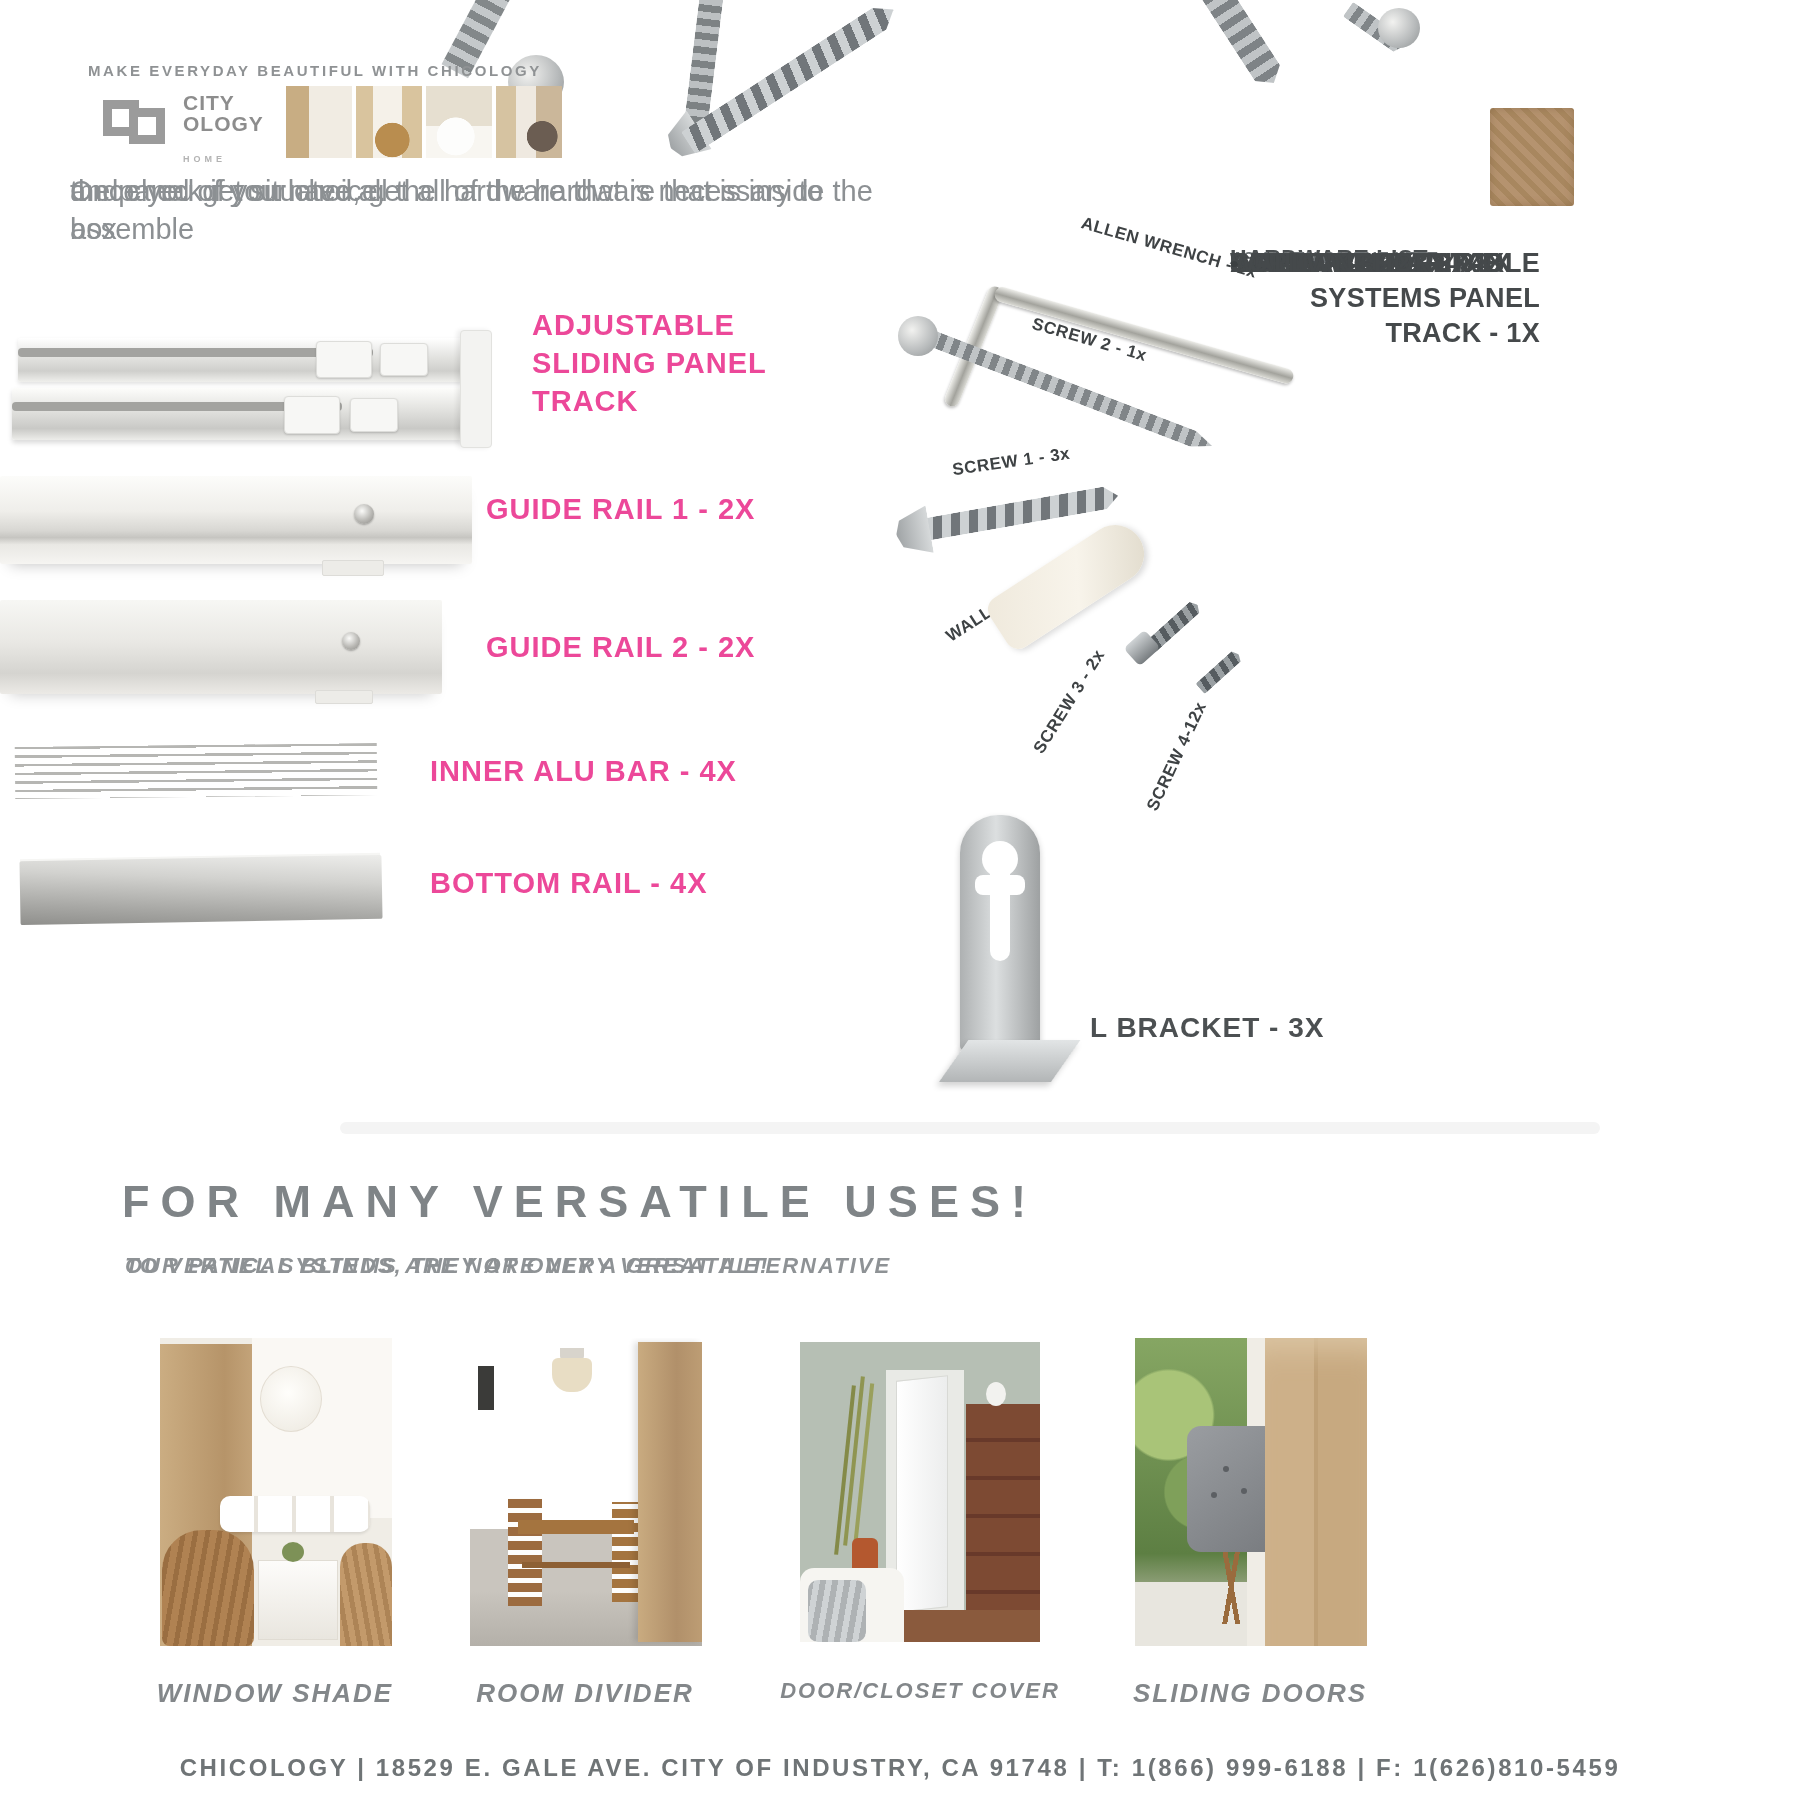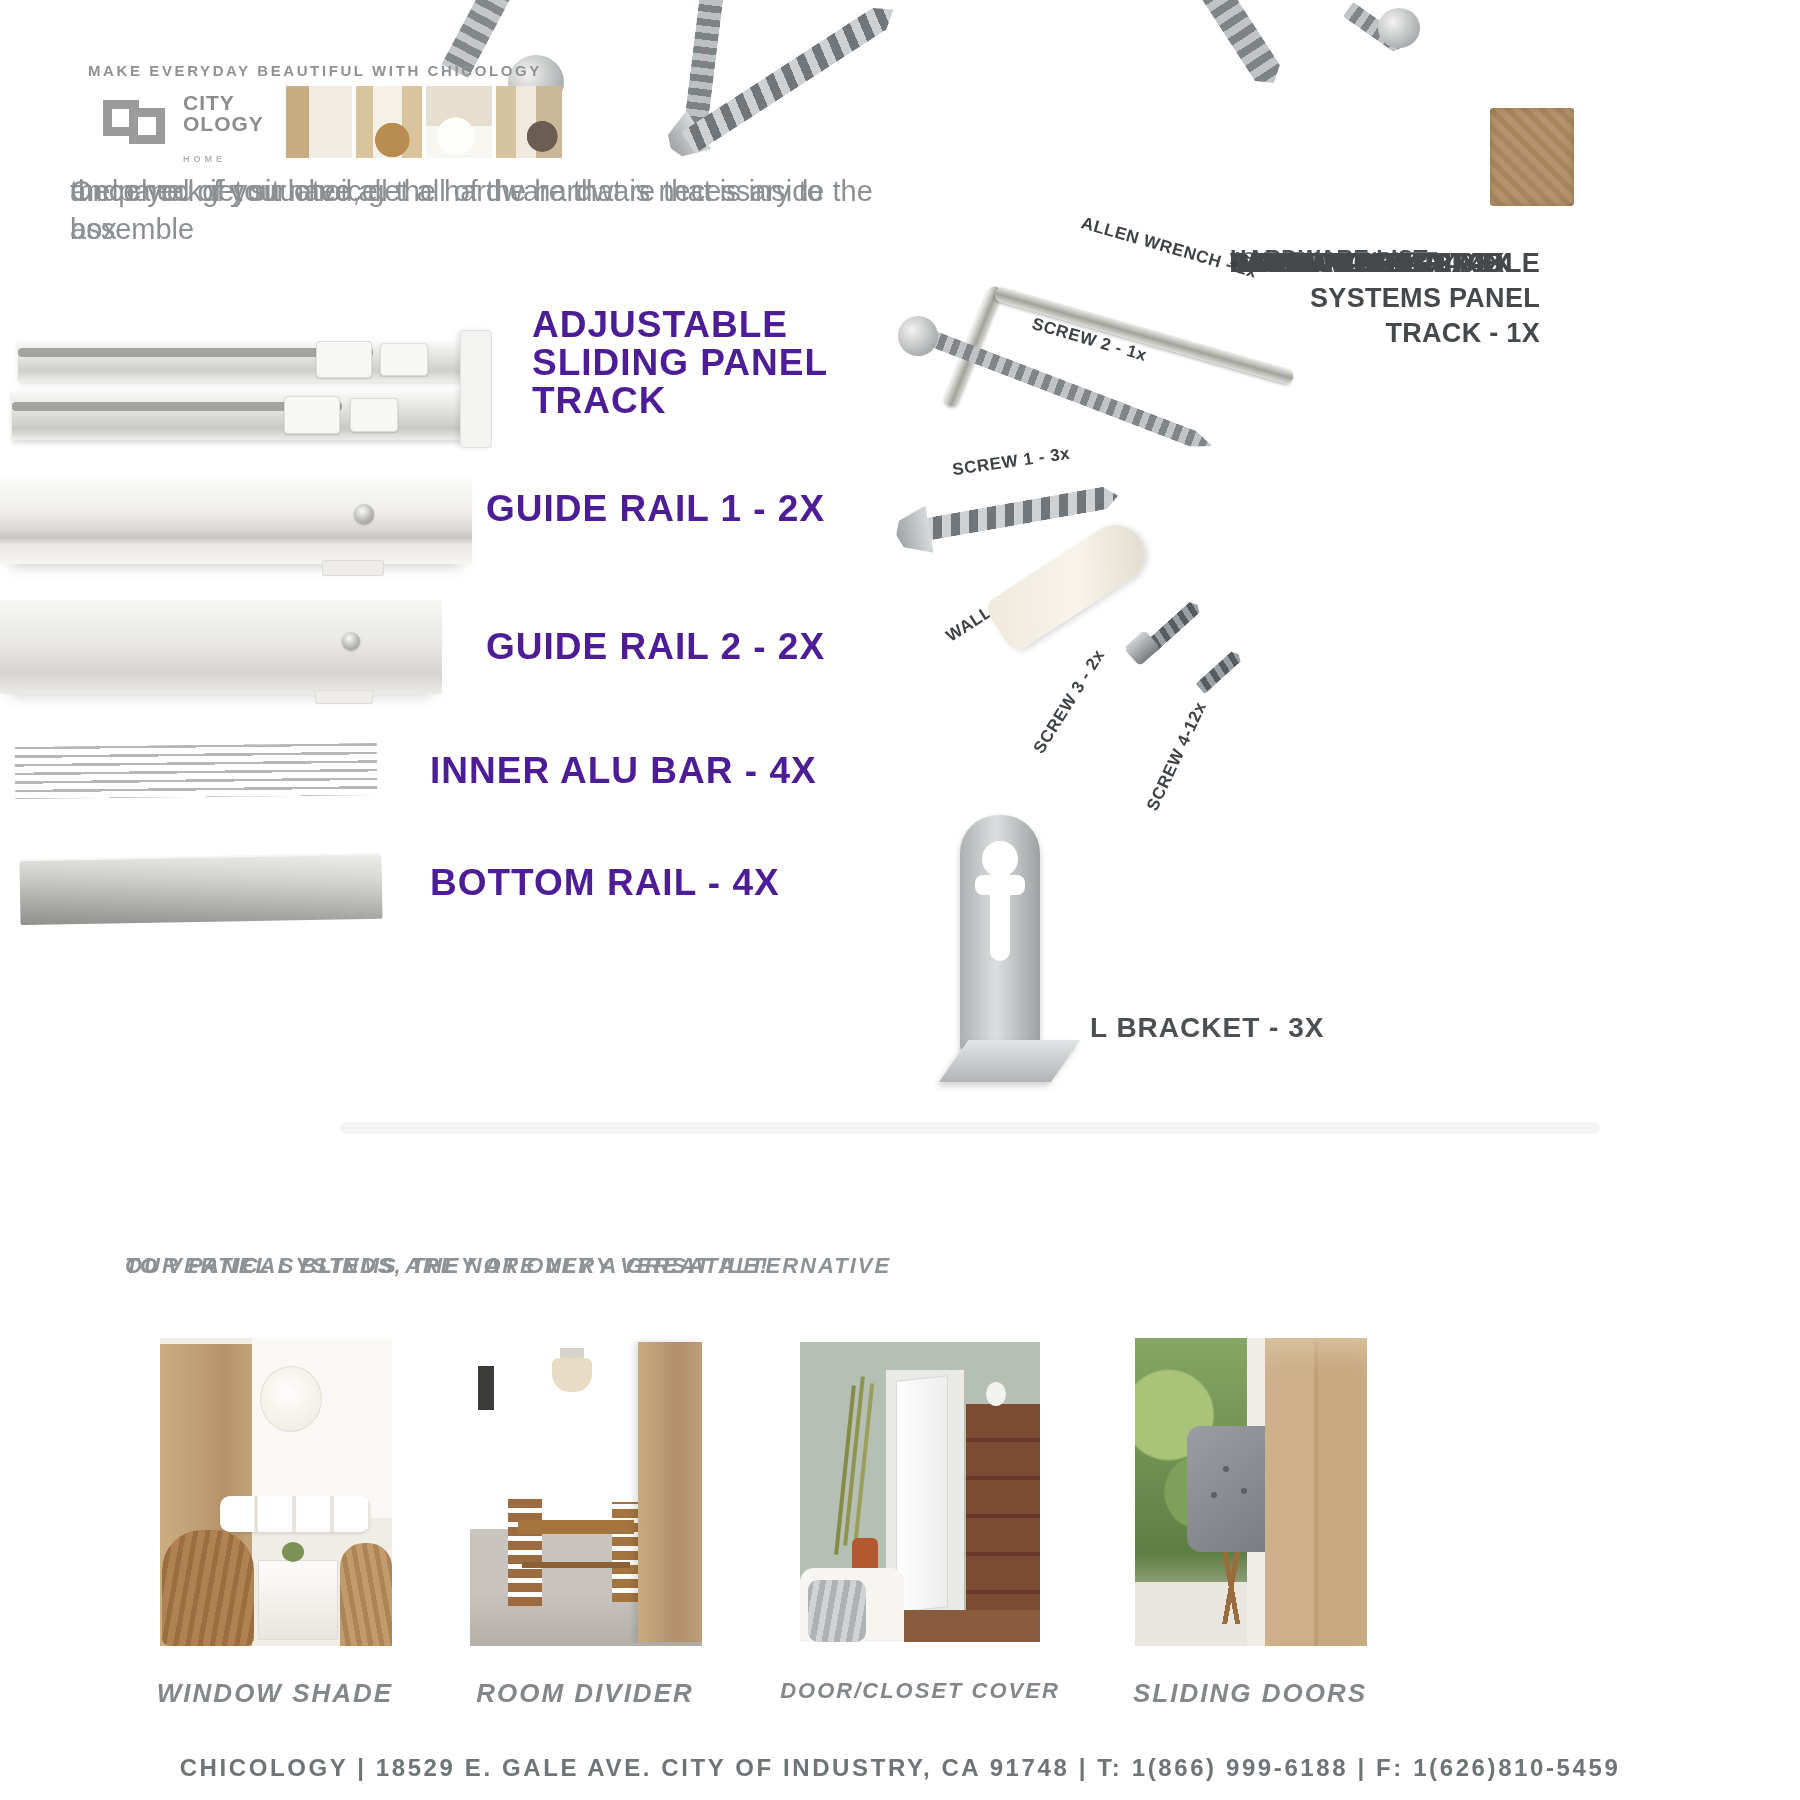--- a/index.html
+++ b/index.html
@@ -39,21 +39,21 @@
   .scrA-sh{left:475px;top:-70px;width:30px;height:150px;transform:rotate(28deg);background:repeating-linear-gradient(180deg,#c4c8ca 0 8px,#83888a 8px 16px);}
   .scrA-hd{left:508px;top:55px;width:56px;height:54px;}
   .scrB-sh{left:693px;top:-30px;width:24px;height:160px;transform:rotate(7deg);background:repeating-linear-gradient(180deg,#bcc0c2 0 7px,#7d8284 7px 14px);clip-path:polygon(0 0,100% 0,100% 92%,50% 100%,0 92%);}
   .scrC-sh{left:688px;top:130px;width:245px;height:26px;transform:rotate(-33deg);transform-origin:left center;}
   .scrC-hd{left:668px;top:116px;width:34px;height:46px;transform:rotate(-33deg);clip-path:polygon(100% 0,15% 22%,0 50%,15% 78%,100% 100%);background:linear-gradient(90deg,#9fa3a5,#d7dadb);}
   .scrD-sh{left:1218px;top:-55px;width:30px;height:150px;transform:rotate(-33deg);background:repeating-linear-gradient(180deg,#c0c4c6 0 8px,#7e8386 8px 16px);clip-path:polygon(0 0,100% 0,100% 92%,50% 100%,0 92%);}
   .scrE-hd{left:1378px;top:8px;width:42px;height:40px;}
   .scrE-sh{left:1336px;top:38px;width:66px;height:18px;transform:rotate(35deg);transform-origin:right center;}
 
   
-  .part-label{font-size:37px;font-weight:700;color:#4c1d95;letter-spacing:1px;line-height:38px;white-space:nowrap;}
+  .part-label{font-size:29px;font-weight:700;color:#ec4899;letter-spacing:1px;line-height:38px;white-space:nowrap;}
   .track{left:0;top:300px;width:492px;height:150px;}
   .rail-top{left:18px;top:38px;width:445px;height:44px;border-radius:3px;background:linear-gradient(180deg,#ffffff,#e2e2df 45%,#cfcfcc 75%,#efefec);box-shadow:0 2px 4px rgba(0,0,0,.12);}
   .rail-bot{left:12px;top:88px;width:450px;height:52px;border-radius:3px;background:linear-gradient(180deg,#fdfdfb,#e0e0dd 45%,#c9c9c6 78%,#ededea);box-shadow:0 3px 5px rgba(0,0,0,.15);}
   .slot{background:#a3a3a0;border-radius:4px;height:9px;}
   .slider{background:#f7f7f5;border:1px solid #ddddda;border-radius:4px;box-shadow:0 1px 2px rgba(0,0,0,.15);}
   .endcap{left:460px;top:30px;width:32px;height:118px;background:#f3f3f1;border:1px solid #e2e2df;border-radius:4px;box-shadow:-3px 0 5px rgba(0,0,0,.08);}
   .grail1{left:0;top:476px;width:472px;height:88px;border-radius:2px;background:linear-gradient(180deg,#fcfcfa 0,#efeeea 40%,#d8d7d3 62%,#c6c5c1 70%,#e9e8e4 78%,#f6f5f2 100%);box-shadow:0 10px 14px -10px rgba(0,0,0,.25);}
   .grail2{left:0;top:600px;width:442px;height:94px;border-radius:2px;background:linear-gradient(180deg,#f7f7f4,#e9e8e4 45%,#d5d4d0 78%,#eceae6);box-shadow:0 10px 14px -10px rgba(0,0,0,.22);}
   .knob{width:20px;height:20px;border-radius:50%;background:radial-gradient(circle at 40% 35%,#fbfbf9,#b9b8b4 55%,#898884);box-shadow:0 1px 2px rgba(0,0,0,.3);}
   .tab{background:#edece8;border:1px solid #dddcd8;border-radius:2px;}
@@ -254,20 +254,21 @@
     <span class="hw-item"><span class="blt">●</span><span style="position:static">L BRACKET - 3X</span></span>
     <span class="hw-item"><span class="blt">●</span><span style="position:static">ALLEN WRENCH - 1X</span></span>
     <span class="hw-item"><span class="blt">●</span><span style="position:static">SCREW 1 - 3X</span></span>
     <span class="hw-item"><span class="blt">●</span><span style="position:static">SCREW 2 - 1X</span></span>
     <span class="hw-item"><span class="blt">●</span><span style="position:static">SCREW 3 - 2X</span></span>
     <span class="hw-item"><span class="blt">●</span><span style="position:static">SCREW 4 - 12X</span></span>
     <span class="hw-item"><span class="blt">●</span><span style="position:static">WALL ANCHOR - 3X</span></span>
   </div>
 
   <div class="divider"></div>
+  <div class="fmu-title">FOR MANY VERSATILE USES!</div>
   <div class="fmu-sub">
     <div>OUR PANEL SYSTEMS ARE NOT ONLY A GREAT ALTERNATIVE</div>
     <div>TO VERTICAL BLINDS, THEY ARE VERY VERSATILE!</div>
   </div>
 
   <div class="use-photo" style="left:160px;">
     <div class="p1-wall"></div>
     <div class="p1-lantern"></div>
     <div class="p1-panel"></div>
     <div class="p1-pillows"></div>

